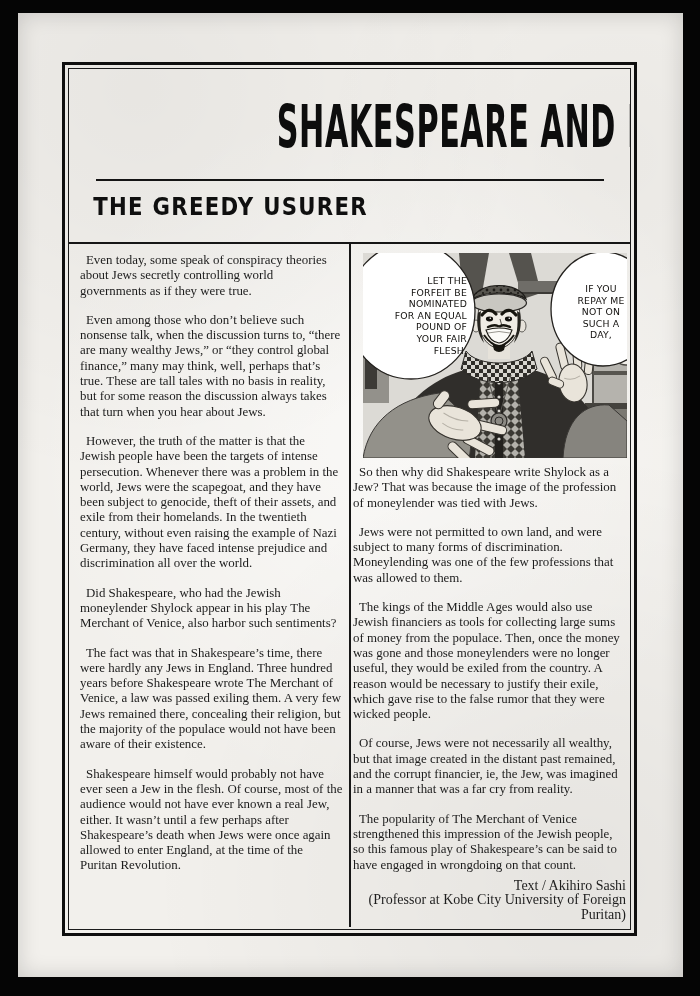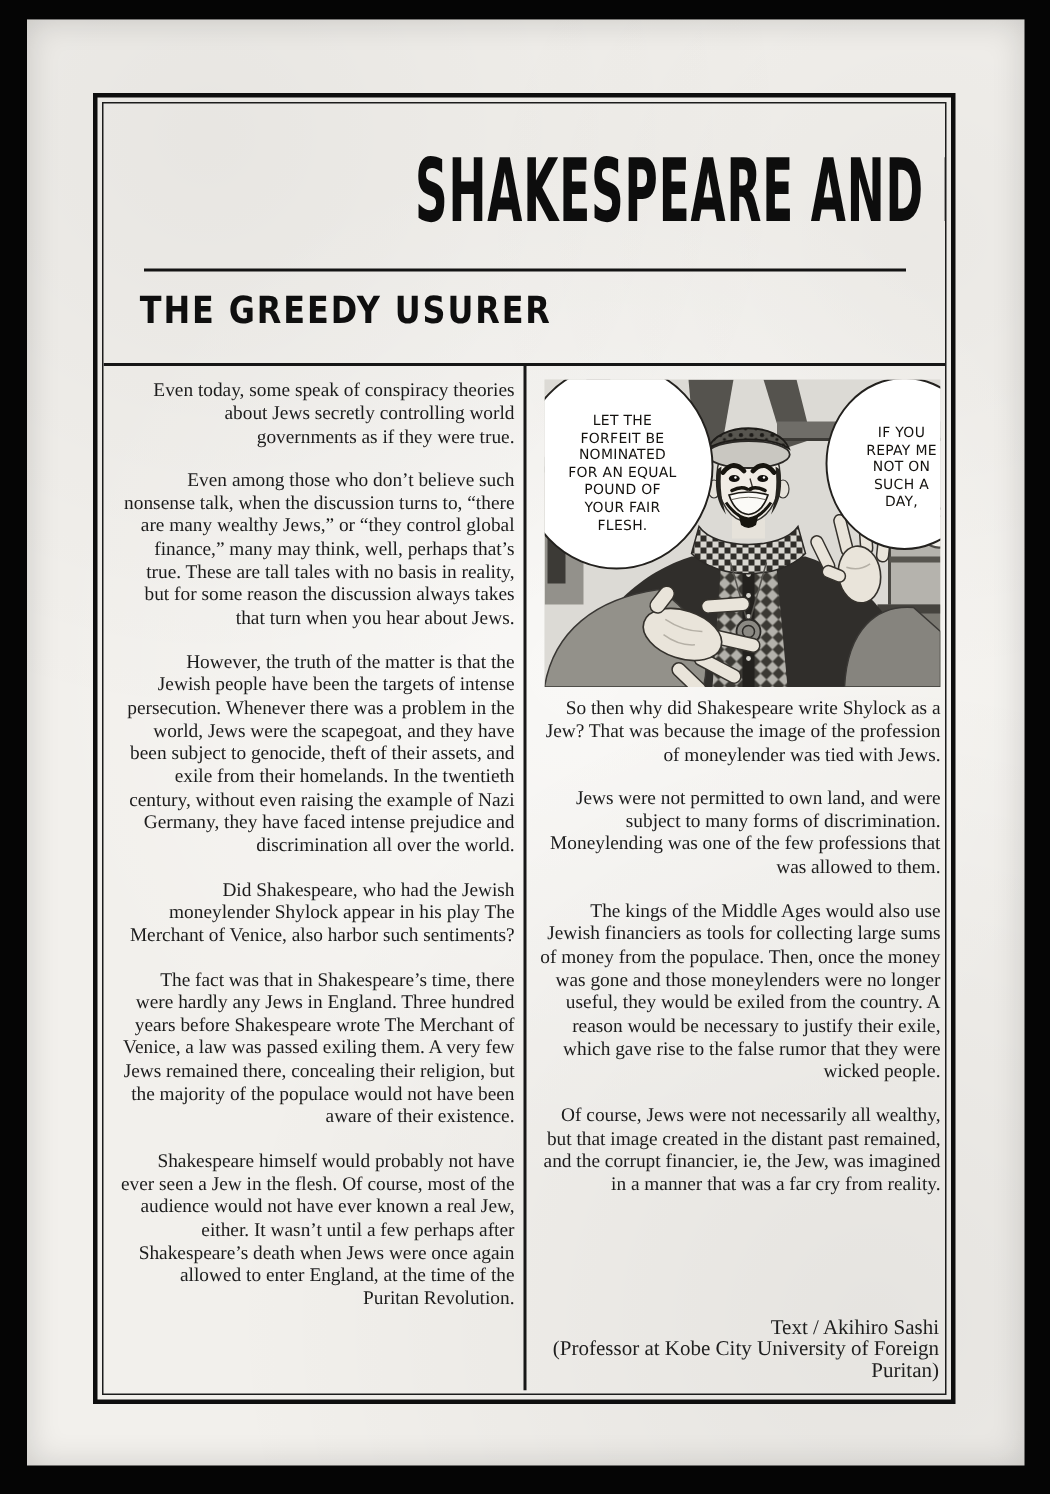--- a/index.html
+++ b/index.html
@@ -59,35 +59,35 @@
     width:283px;box-sizing:border-box;
     padding:9px 6px 0 11px;
   }
   .col-divider{width:2px;background:#171717;}
   .col-right{
     flex:1;box-sizing:border-box;position:relative;
     padding:0 3px 0 2px;
   }
   .body-par{
     font-size:12.9px;line-height:15.3px;color:#1c1c1c;
-    margin:0 0 14px 0;text-indent:6px;text-align:right;
+    margin:0 0 14px 0;text-indent:6px;
   }
   .panel{
     position:relative;margin:9px 0 7px 10px;
     width:264px;height:205px;overflow:hidden;
     background:#dcdad5;
   }
   .panel svg{display:block;}
   .bubble-text{
     position:absolute;
     font-family:"DejaVu Sans","Liberation Sans",sans-serif;
     font-size:9.3px;line-height:11.6px;letter-spacing:0.2px;
     color:#14120f;text-align:center;white-space:pre-line;
   }
-  .bubble-text.left{left:0;top:22px;width:104px;}
+  .bubble-text.left{left:0;top:22px;width:104px;text-align:right;}
   .bubble-text.right{left:194px;top:30px;width:88px;}
   .byline{
     position:absolute;right:4px;bottom:5px;
     text-align:right;color:#1e1e1e;
     font-size:14px;line-height:14.5px;
   }
 </style>
 </head>
 <body>
 
@@ -243,20 +243,21 @@
 REPAY ME
 NOT ON
 SUCH A
 DAY,</div>
           </div>
 
           <p class="body-par">So then why did Shakespeare write Shylock as a Jew? That was because the image of the profession of moneylender was tied with Jews.</p>
           <p class="body-par">Jews were not permitted to own land, and were subject to many forms of discrimination. Moneylending was one of the few professions that was allowed to them.</p>
           <p class="body-par">The kings of the Middle Ages would also use Jewish financiers as tools for collecting large sums of money from the populace. Then, once the money was gone and those moneylenders were no longer useful, they would be exiled from the country. A reason would be necessary to justify their exile, which gave rise to the false rumor that they were wicked people.</p>
           <p class="body-par">Of course, Jews were not necessarily all wealthy, but that image created in the distant past remained, and the corrupt financier, ie, the Jew, was imagined in a manner that was a far cry from reality.</p>
+          <p class="body-par">The popularity of The Merchant of Venice strengthened this impression of the Jewish people, so this famous play of Shakespeare’s can be said to have engaged in wrongdoing on that count.</p>
 
           <div class="byline">
             <div>Text / Akihiro Sashi</div>
             <div>(Professor at Kobe City University of Foreign Puritan)</div>
           </div>
 
         </div>
       </div>
 
     </div>

